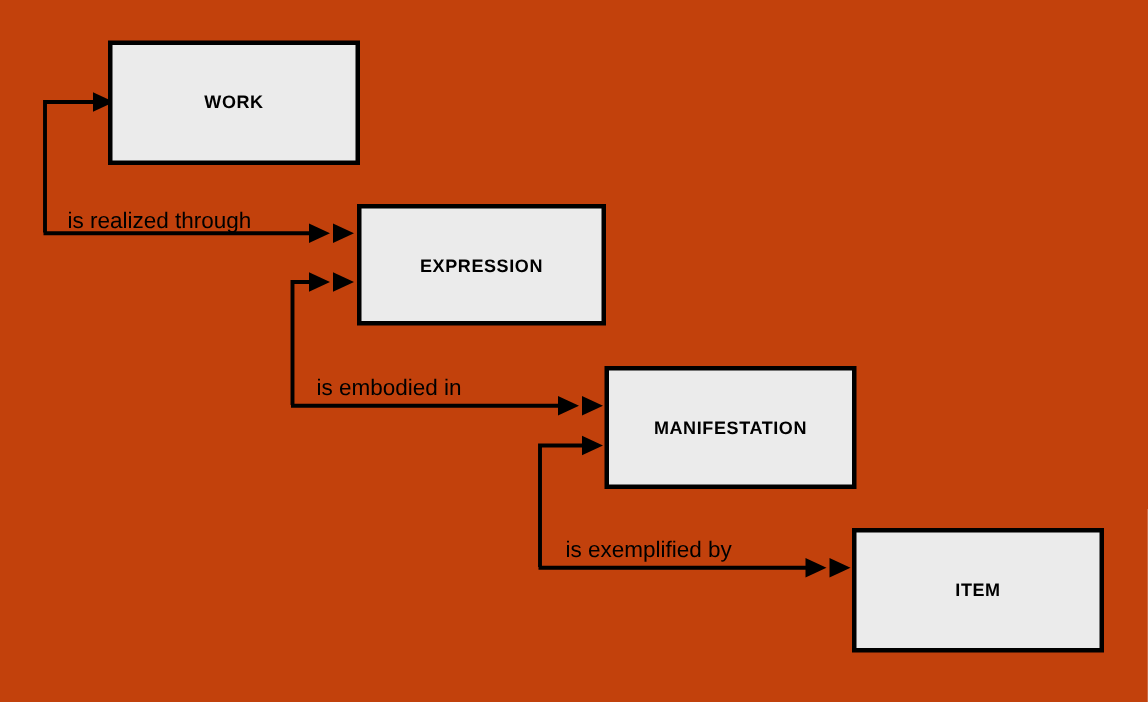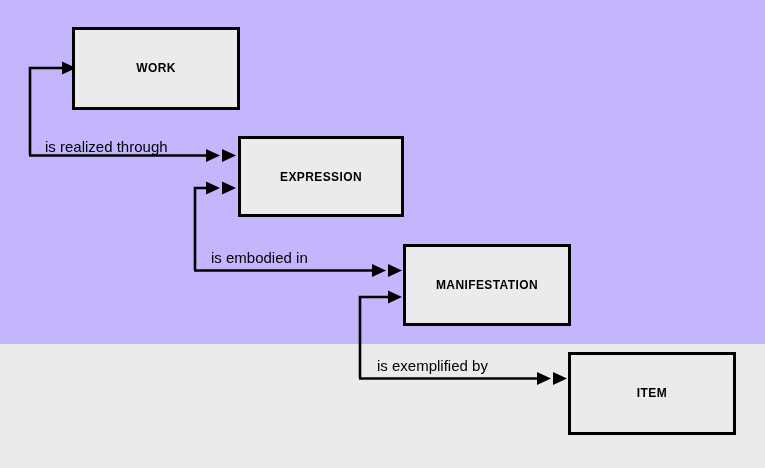--- a/index.html
+++ b/index.html
@@ -11,22 +11,22 @@
     width: 765px;
     height: 468px;
     background: #ebebeb;
     font-family: "Liberation Sans", sans-serif;
     overflow: hidden;
     position: relative;
   }
   #diagram-root {
     position: relative;
     width: 765px;
-    height: 344px;
-    background: #c4b5fd;
+    height: 468px;
+    background: #c2410c;
   }
   svg.diagram-canvas {
     position: absolute;
     top: 0;
     left: 0;
     width: 765px;
     height: 468px;
     display: block;
   }
   .entity-box-rect {

